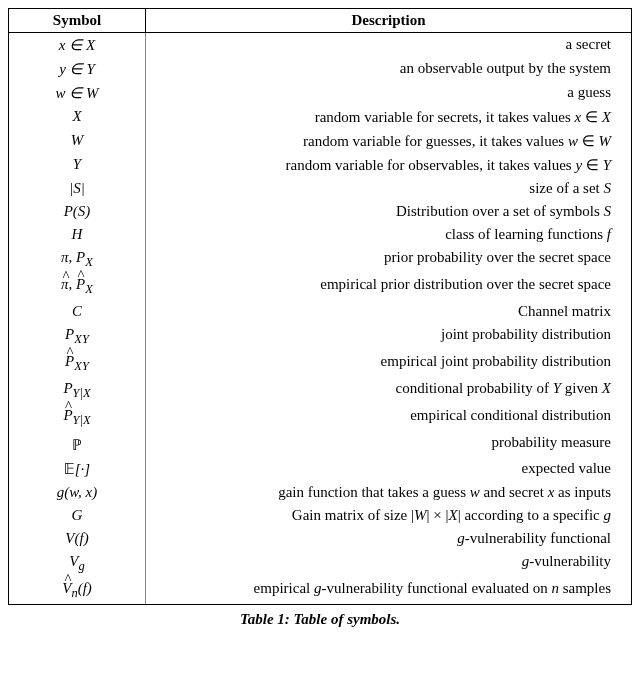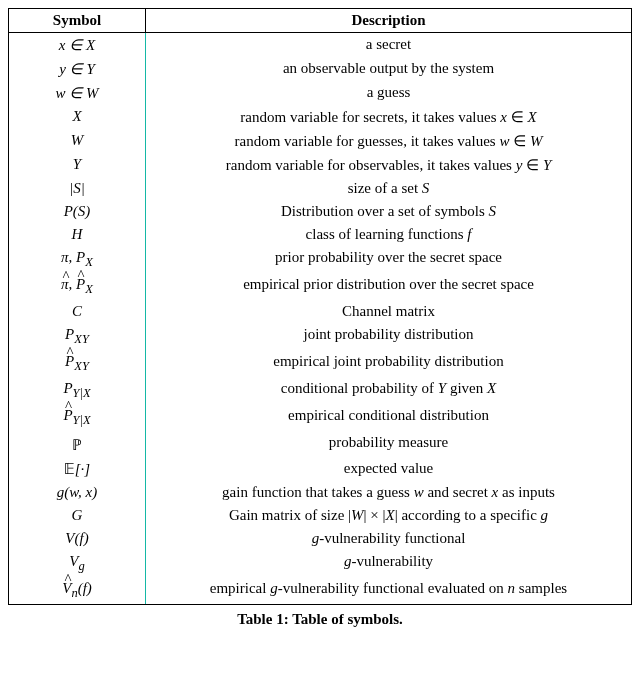--- a/index.html
+++ b/index.html
@@ -26,28 +26,29 @@
       border-bottom: 1px solid #000;
     }
     td:first-child {
       text-align: center;
       font-style: italic;
       font-family: 'Cambria Math', 'Times New Roman', serif;
       white-space: nowrap;
       border-right: 1px solid #14b8a6;
     }
     td:last-child {
-      text-align: center;
+      text-align: right;
       font-style: normal;
     }
     .caption {
       text-align: center;
       font-weight: bold;
       margin-top: 6px;
       font-size: 15px;
+      font-style: italic;
     }
     .rm { font-style: normal; }
     .cal { font-family: 'Brush Script MT', 'Lucida Calligraphy', cursive; font-style: italic; }
     .bb { font-family: 'Cambria Math', serif; font-style: normal; }
     tbody td { border-top: none; border-bottom: none; }
     tbody tr:last-child td { border-bottom: 1px solid #000; }
     thead th:first-child { width: 96px; }
   </style>
 </head>
 <body>

